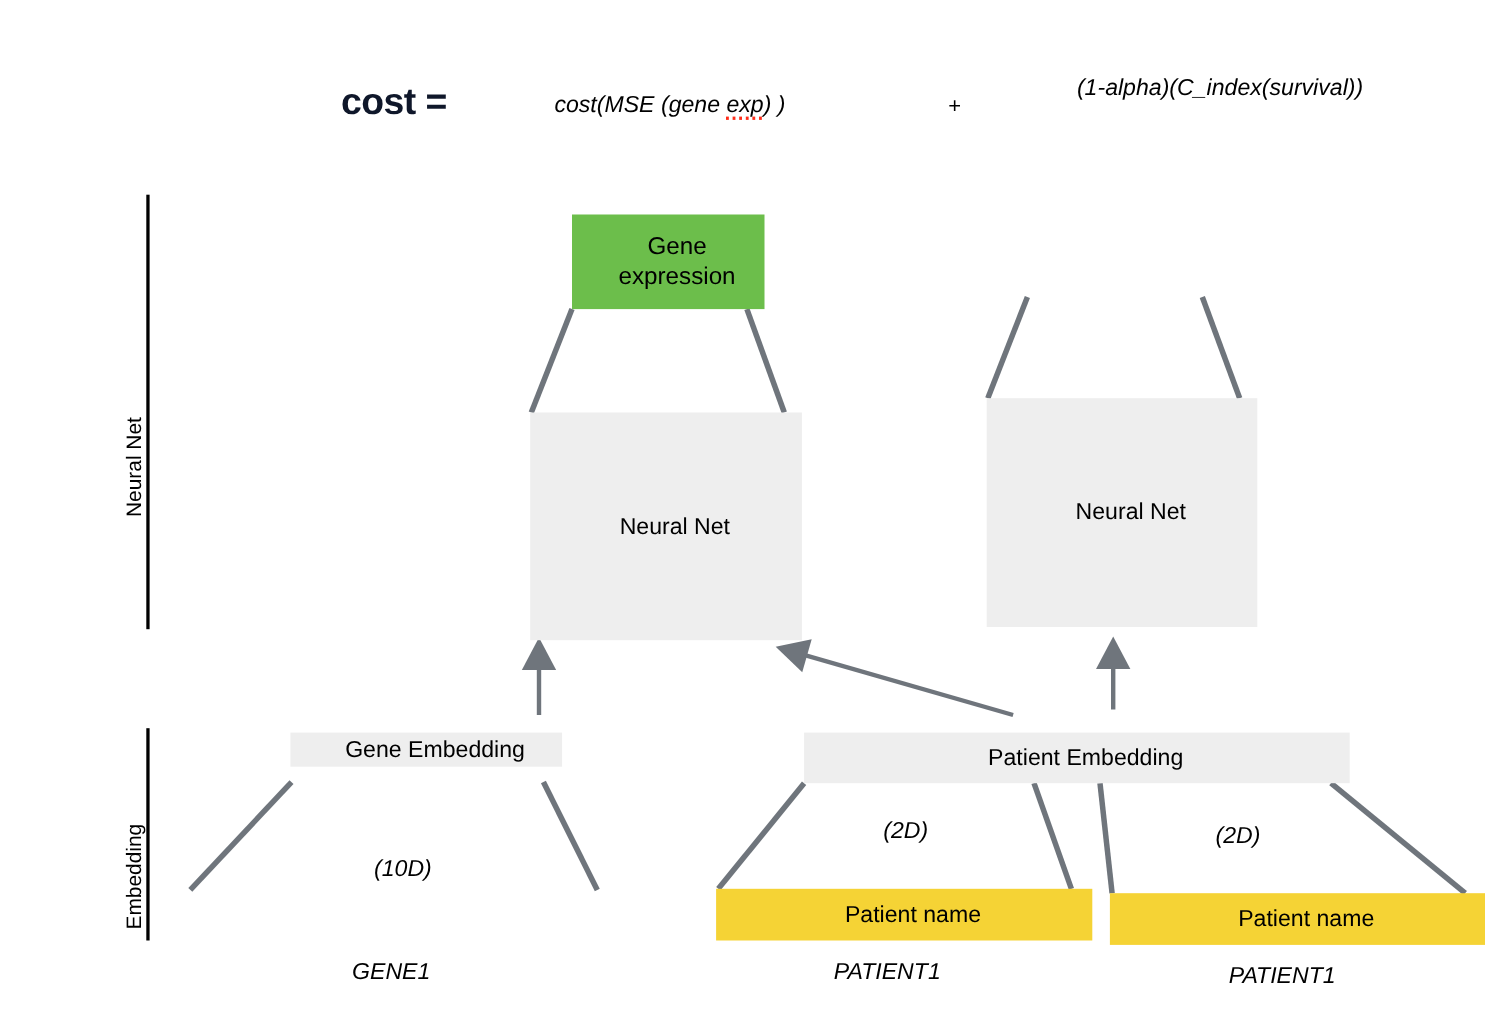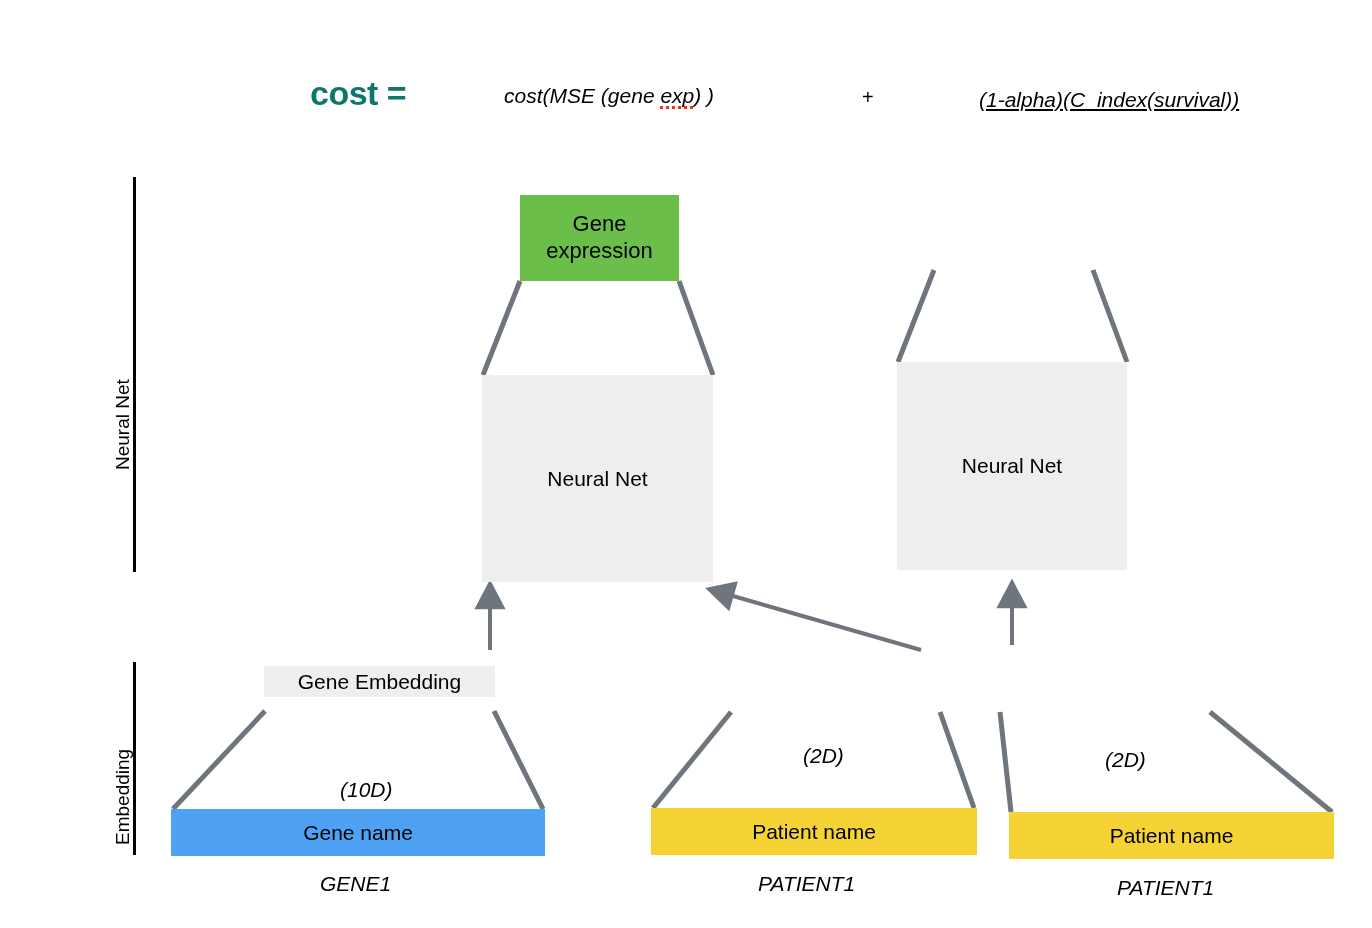--- a/index.html
+++ b/index.html
@@ -19,32 +19,32 @@
     overflow: hidden;
   }
   .abs { position: absolute; }
 
   
   .cost-label {
     left: 310px; top: 74px;
     font-size: 34px;
     font-weight: bold;
     letter-spacing: -0.5px;
-    color: #0f766e;
+    color: #0f172a;
     white-space: nowrap;
   }
   .formula-term {
     font-size: 21px;
     font-style: italic;
     color: #000;
     white-space: nowrap;
   }
   .term-mse { left: 504px; top: 84px; }
   .term-plus { left: 862px; top: 86px; font-style: normal; font-size: 20px;}
-  .term-cindex { left: 979px; top: 88px; text-decoration: underline; }
+  .term-cindex { left: 979px; top: 68px; }
   .spellerr {
     position: relative;
     background-image: repeating-linear-gradient(
         to right, #ff2d1a 0px, #ff2d1a 3px, rgba(0,0,0,0) 3px, rgba(0,0,0,0) 6px);
     background-repeat: repeat-x;
     background-size: 6px 3px;
     background-position: 0 100%;
     padding-bottom: 2px;
   }
 
@@ -67,20 +67,21 @@
   .label-emb { left: 112px; top: 845px; }
 
   
   .box {
     display: flex;
     align-items: center;
     justify-content: center;
     text-align: center;
     color: #000;
     line-height: 1.22;
+    padding-left: 16px;
   }
   .box-gene-exp {
     left: 520px; top: 195px; width: 159px; height: 86px;
     background: #6cbe4b;
     font-size: 22px;
   }
   .box-cindex {
     left: 934px; top: 184px; width: 159px; height: 86px;
     background: #f4912c;
     font-size: 22px;
@@ -205,28 +206,28 @@
   <div class="abs box box-nn-left">
     <span>Neural Net</span>
   </div>
   <div class="abs box box-nn-right">
     <span>Neural Net</span>
   </div>
 
   <div class="abs box box-gene-emb">
     <span>Gene Embedding</span>
   </div>
+  <div class="abs box box-patient-emb">
+    <span>Patient Embedding</span>
+  </div>
 
   <div class="abs dim dim-10">(10D)</div>
   <div class="abs dim dim-2a">(2D)</div>
   <div class="abs dim dim-2b">(2D)</div>
 
-  <div class="abs box box-gene-name">
-    <span>Gene name</span>
-  </div>
   <div class="abs box box-patient-name-1">
     <span>Patient name</span>
   </div>
   <div class="abs box box-patient-name-2">
     <span>Patient name</span>
   </div>
 
   <div class="abs inst inst-gene">GENE1</div>
   <div class="abs inst inst-p1">PATIENT1</div>
   <div class="abs inst inst-p2">PATIENT1</div>

